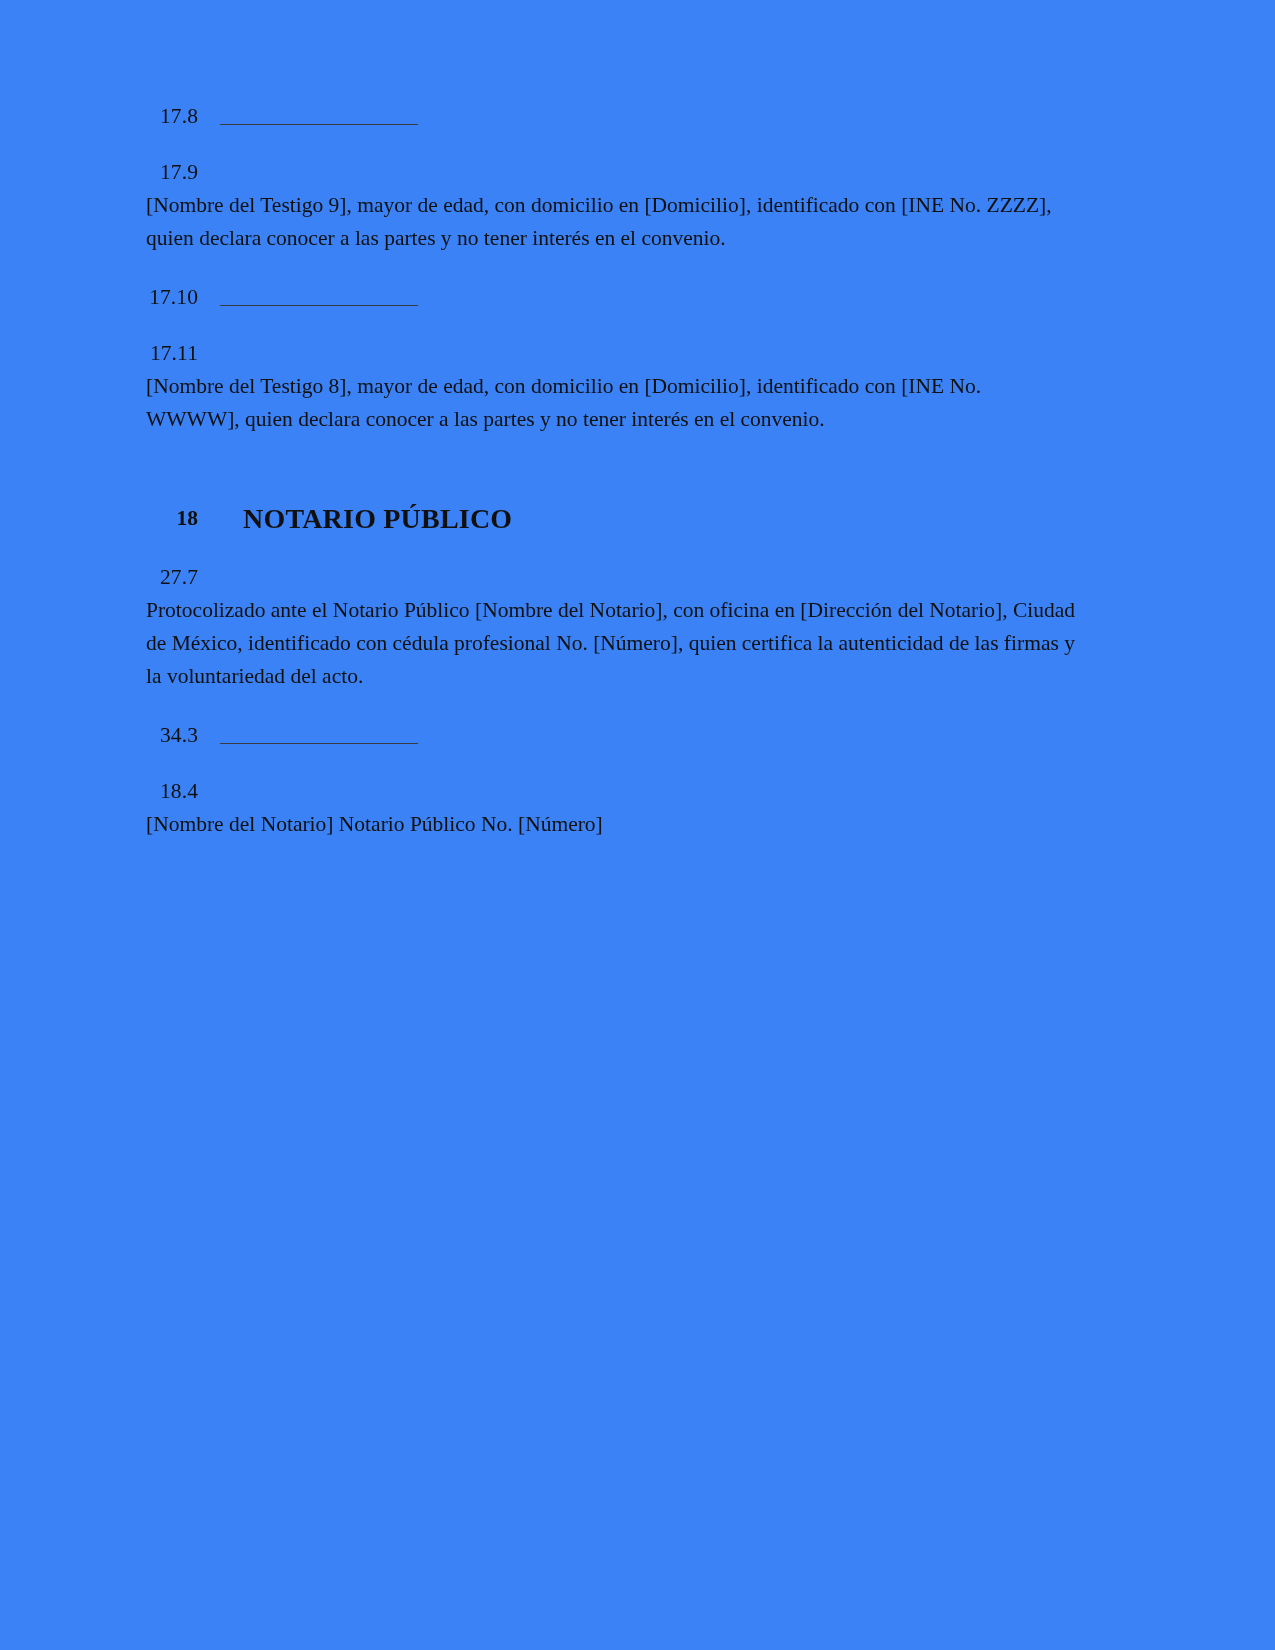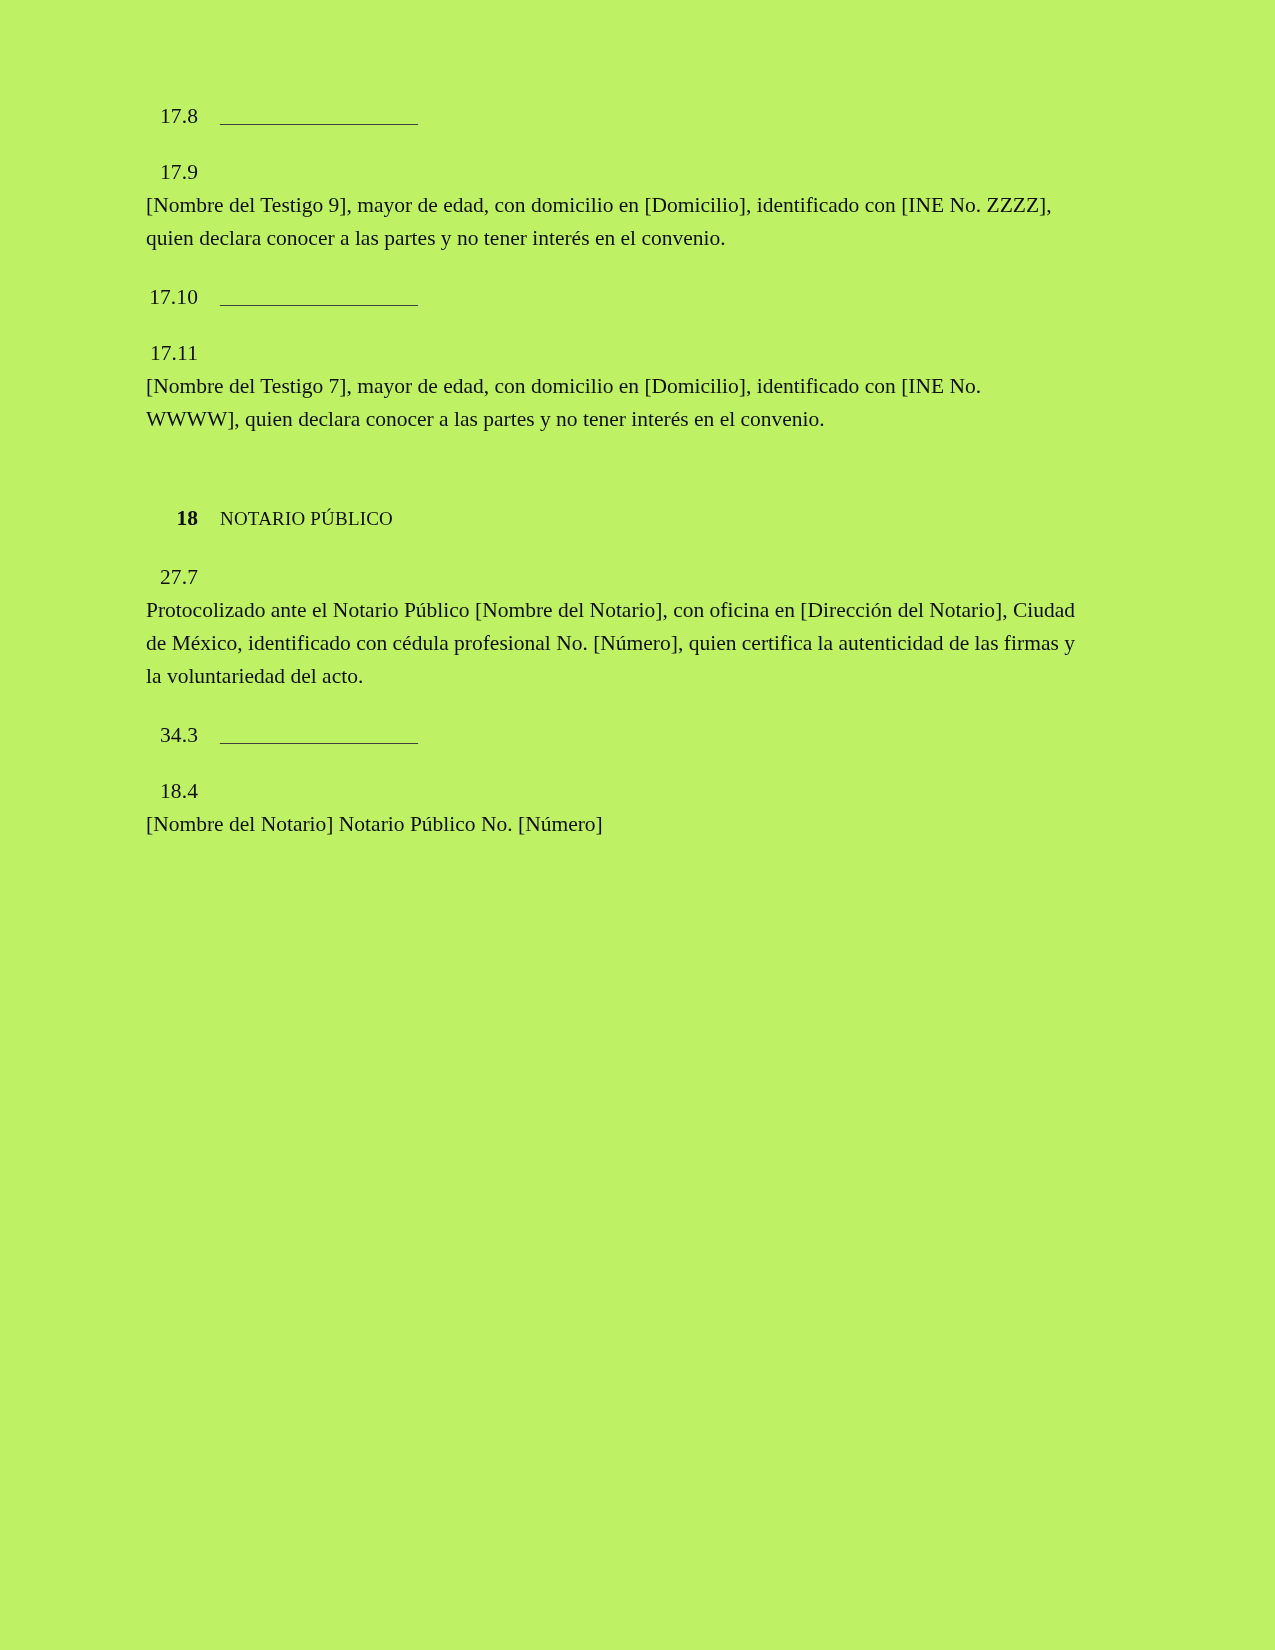--- a/index.html
+++ b/index.html
@@ -6,21 +6,21 @@
   html, body {
     margin: 0;
     padding: 0;
     background: #ffffff;
   }
 
   .page {
     position: relative;
     width: 1275px;
     height: 1650px;
-    background: #bef264;
+    background: #3b82f6;
     margin: 0 auto;
     overflow: hidden;
     font-family: "Liberation Serif", "DejaVu Serif", serif;
     color: #101010;
     -webkit-font-smoothing: antialiased;
   }
 
   .content {
     position: absolute;
     left: 124px;
@@ -64,36 +64,37 @@
     line-height: 33px;
     white-space: nowrap;
   }
 
   
   .section-heading {
     display: flex;
     align-items: flex-start;
     margin-top: 66px;
     margin-bottom: 26px;
+    gap: 23px;
   }
 
   .section-heading .sec-num {
     flex: 0 0 auto;
     width: 74px;
     text-align: right;
     font-weight: bold;
     font-size: 21.5px;
     line-height: 33px;
   }
 
   .section-heading .sec-title {
     flex: 1 1 auto;
     padding-left: 22px;
-    font-weight: normal;
-    font-size: 19px;
+    font-weight: bold;
+    font-size: 28px;
     line-height: 33px;
     letter-spacing: 0.2px;
   }
   .clause.tight { margin-bottom: 22px; }
   .clause.para { margin-bottom: 26px; flex-direction: column; }
 </style>
 </head>
 <body>
 
 <div class="page">
@@ -113,21 +114,21 @@
 
     <div class="clause tight">
       <div class="clause-num">17.10</div>
       <div class="clause-body">
         <span class="sig-line">______________________</span>
       </div>
     </div>
 
     <div class="clause para">
       <div class="clause-num">17.11</div>
-      <div class="clause-body">[Nombre del Testigo 7], mayor de edad, con domicilio en [Domicilio], identificado con [INE No. WWWW], quien declara conocer a las partes y no tener interés en el convenio.</div>
+      <div class="clause-body">[Nombre del Testigo 8], mayor de edad, con domicilio en [Domicilio], identificado con [INE No. WWWW], quien declara conocer a las partes y no tener interés en el convenio.</div>
     </div>
 
     <div class="section-heading">
       <div class="sec-num">18</div>
       <div class="sec-title">NOTARIO PÚBLICO</div>
     </div>
 
     <div class="clause para">
       <div class="clause-num">27.7</div>
       <div class="clause-body">Protocolizado ante el Notario Público [Nombre del Notario], con oficina en [Dirección del Notario], Ciudad de México, identificado con cédula profesional No. [Número], quien certifica la autenticidad de las firmas y la voluntariedad del acto.</div>

